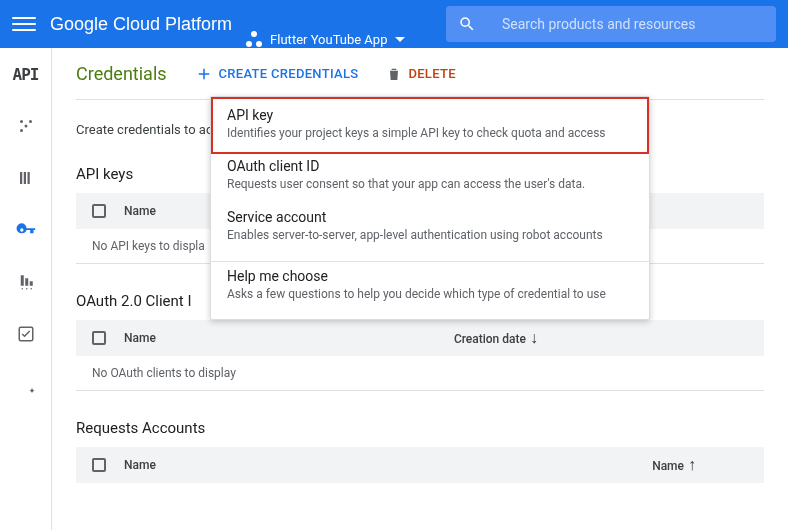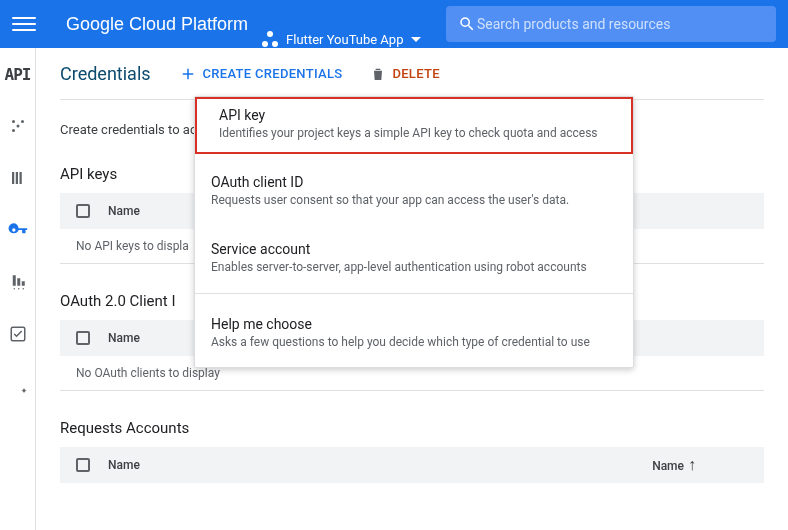--- a/index.html
+++ b/index.html
@@ -1,52 +1,52 @@
 <!DOCTYPE html>
 <html><head>
 <meta charset="utf-8">
 <style>
   * { box-sizing: border-box; margin: 0; padding: 0; }
   body { font-family: 'Google Sans', Roboto, Arial, sans-serif; font-size: 13px; color: #3c4043; background: #fff; overflow: hidden; }
   .topbar { height: 48px; background: #1a73e8; display: flex; align-items: center; padding: 0 12px; color: #fff; gap: 14px; }
   .hamburger { width: 24px; height: 24px; display: flex; flex-direction: column; justify-content: center; gap: 4px; cursor: pointer; }
   .hamburger span { height: 2px; background: #fff; border-radius: 1px; }
-  .brand { font-size: 18px; font-weight: 400; white-space: nowrap; font-family: 'Product Sans', 'Google Sans', sans-serif; margin-left: 16px; }
+  .brand { font-size: 18px; font-weight: 400; white-space: nowrap; font-family: 'Product Sans', 'Google Sans', sans-serif; }
   .brand b { font-weight: 500; }
   .project { display: flex; align-items: center; gap: 8px; font-size: 13px; cursor: pointer; margin-top: 30px; }
   .proj-icon { width: 16px; height: 16px; position: relative; }
   .proj-icon::before { content: ""; position: absolute; width: 6px; height: 6px; background: #fff; border-radius: 50%; top: 0; left: 5px; }
   .proj-icon::after { content: ""; position: absolute; width: 6px; height: 6px; background: #fff; border-radius: 50%; bottom: 0; left: 0; box-shadow: 10px 0 0 #fff; }
   .caret-down { width: 0; height: 0; border-left: 5px solid transparent; border-right: 5px solid transparent; border-top: 5px solid #fff; }
-  .search { flex: 1; max-width: 330px; margin-left: auto; background: #518ff5; border-radius: 4px; height: 36px; display: flex; align-items: center; padding: 0 12px; gap: 1px; color: #cfe0fb; font-size: 14px; }
+  .search { flex: 1; max-width: 330px; margin-left: auto; background: #518ff5; border-radius: 4px; height: 36px; display: flex; align-items: center; padding: 0 12px; gap: 26px; color: #cfe0fb; font-size: 14px; }
   .search svg { fill: #fff; width: 18px; height: 18px; flex-shrink: 0; }
   .body { display: flex; height: calc(530px - 48px); }
-  .sidebar { width: 36px; border-right: 1px solid #e0e0e0; display: flex; flex-direction: column; align-items: center; padding-top: 14px; gap: 28px; }
+  .sidebar { width: 52px; border-right: 1px solid #e0e0e0; display: flex; flex-direction: column; align-items: center; padding-top: 14px; gap: 28px; }
   .sidebar .item { width: 24px; height: 24px; display: flex; align-items: center; justify-content: center; color: #5f6368; cursor: pointer; }
   .sidebar .item.active { color: #1a73e8; }
   .api-label { font-family: monospace; font-size: 16px; font-weight: bold; letter-spacing: -1px; color: #3c4043; }
   .main { flex: 1; padding: 0 24px 24px; position: relative; overflow: hidden; }
   .pagehead { display: flex; align-items: center; gap: 28px; height: 52px; border-bottom: 1px solid #e0e0e0; }
-  .pagehead h1 { font-size: 18px; font-weight: 400; color: #0c4a6e; }
+  .pagehead h1 { font-size: 18px; font-weight: 400; color: #4d7c0f; }
   .btn-create { color: #1a73e8; font-weight: 500; font-size: 13px; letter-spacing: .3px; display: flex; align-items: center; gap: 6px; cursor: pointer; }
   .btn-delete { color: #c2410c; font-weight: 500; font-size: 13px; letter-spacing: .3px; display: flex; align-items: center; gap: 6px; cursor: pointer; }
   .subtitle { font-size: 13px; color: #3c4043; padding: 22px 0 0; }
   .section { margin-top: 28px; }
   .section h2 { font-size: 15px; font-weight: 400; color: #202124; margin-bottom: 10px; }
   .table-head { background: #f1f3f4; display: flex; align-items: center; height: 36px; padding: 0 16px; gap: 18px; font-weight: 500; color: #3c4043; font-size: 12px; }
   .table-head .checkbox { width: 14px; height: 14px; border: 2px solid #5f6368; border-radius: 2px; }
   .table-empty { padding: 10px 16px; color: #5f6368; border-bottom: 1px solid #e0e0e0; font-size: 12px; }
   .sort-arrow { font-size: 16px; line-height: 1; margin-left: 4px; }
   .col-date { margin-left: 280px; }
   .col-name2 { margin-left: auto; margin-right: 52px; }
   .dropdown { position: absolute; top: 48px; left: 158px; width: 440px; background: #fff; border: 1px solid #dadce0; border-radius: 2px; box-shadow: 0 2px 6px rgba(0,0,0,.2); z-index: 10; padding-bottom: 4px; }
-  .dd-item { padding: 20px 16px 12px; cursor: pointer; }
+  .dd-item { padding: 4px 16px 12px; cursor: pointer; }
   .dd-item .t { font-size: 14px; color: #202124; margin-bottom: 2px; }
   .dd-item .d { font-size: 12px; color: #5f6368; line-height: 1.4; }
-  .dd-item.hl { border: 2px solid #d93025; padding: 8px 22px 10px; }
+  .dd-item.hl { border: 2px solid #d93025; padding: 8px 14px 10px; }
   .dd-sep { border-top: 1px solid #e0e0e0; margin: 6px 0 2px; }
 </style>
 </head>
 <body>
 
 <div class="topbar">
   <div class="hamburger">
     <span></span>
       <span></span>
       <span></span>

